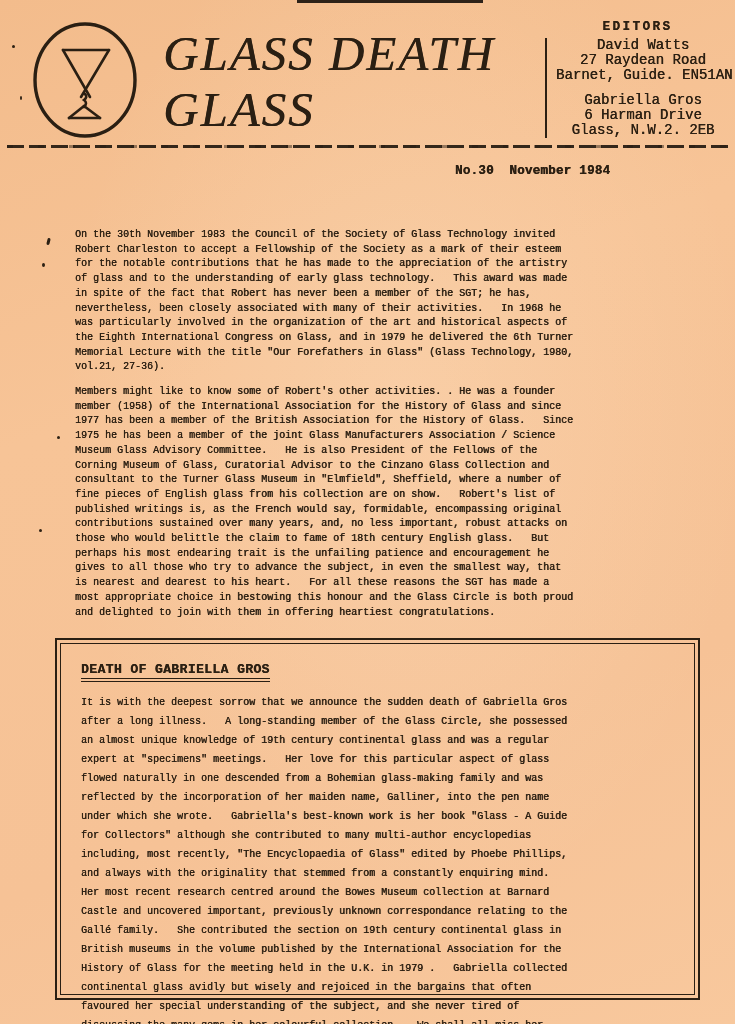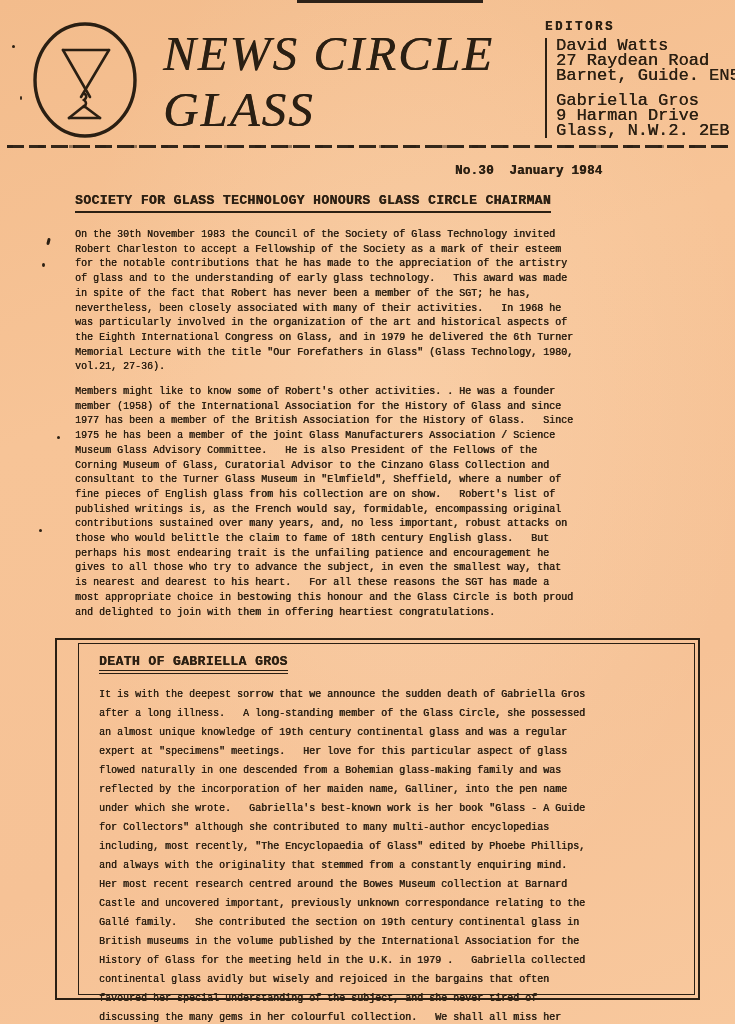--- a/index.html
+++ b/index.html
@@ -24,29 +24,29 @@
     position:absolute;
   }
   
   .logo{position:absolute;left:30px;top:20px;width:112px;height:120px;}
   .masthead{
     position:absolute;left:163px;top:26px;width:370px;
     font-family:"Liberation Serif", serif;font-style:italic;font-weight:normal;
     font-size:49px;line-height:56px;letter-spacing:2px;color:#2a1f13;
     text-shadow:0.4px 0 0 currentColor;
   }
-  .editors{position:absolute;left:545px;top:20px;width:185px;}
+  .editors{position:absolute;left:545px;top:20px;width:185px;text-align:center;}
   .editors-label{
     font-size:12.5px;font-weight:bold;letter-spacing:2.5px;
     text-shadow:0.3px 0 0 currentColor;white-space:pre;
   }
   .editors-list{
     margin-top:4px;border-left:2.5px solid #2c2013;padding-left:9px;
   }
-  .editor-block{font-size:17px;line-height:15.2px;white-space:pre;
+  .editor-block{font-size:14px;line-height:15.2px;white-space:pre;
     text-shadow:0.35px 0 0 currentColor;}
   .editor-block + .editor-block{margin-top:9px;font-family:Liberation Mono, monospace;}
   .head-rule{
     position:absolute;left:7px;right:7px;top:145px;height:3.2px;
     background:
       repeating-linear-gradient(90deg, rgba(36,26,16,.92) 0 17px, rgba(36,26,16,0) 17px 22px),
       repeating-linear-gradient(90deg, rgba(36,26,16,.45) 0 6px, rgba(36,26,16,0) 6px 31px);
   }
   
   .issue-line{left:455px;top:164px;font-size:12.6px;font-weight:bold;letter-spacing:.2px;}
@@ -56,21 +56,21 @@
   }
   .para1{left:75px;top:228px;width:650px;}
   .para2{left:75px;top:385px;width:650px;}
   
   .obit-box{
     position:absolute;left:55px;top:638px;width:645px;height:362px;
     border:2.2px solid #2a1f13;box-sizing:border-box;
   }
   .obit-inner{
     position:absolute;inset:3px;border:1.8px solid #2a1f13;
-    padding:8px 10px 0 20px;box-sizing:border-box;margin-left:18px;
+    padding:16px 10px 0 20px;box-sizing:border-box;
   }
   .obit-heading{
     display:inline-block;font-size:13.1px;font-weight:bold;letter-spacing:.35px;
     border-bottom:4px double #2a1f13;padding-bottom:1px;white-space:pre;
     text-shadow:0.3px 0 0 currentColor;
   }
   .obit-para{position:static;margin-top:11px;line-height:19px;}
   
   .scan-bar{position:absolute;left:297px;top:0;width:186px;height:3px;background:#17110b;opacity:.9;}
   .speck{position:absolute;background:#2c2013;border-radius:50%;}
@@ -103,37 +103,36 @@
         <path d="M79 30 L51 77"></path>
         <path d="M55 74 q3 3 -1 6 q4 3 0 7"></path>
         <path d="M54 86 L39 98"></path>
         <path d="M54 86 L70 98"></path>
         <path d="M39 98 H70"></path>
       </g>
     </svg>
   </div>
 
   <div class="masthead">
-    <div>NEWS CIRCLE</div>
+    <div>GLASS DEATH</div>
     <div>GLASS</div>
   </div>
 
   <div class="editors">
     <div class="editors-label">EDITORS</div>
     <div class="editors-list">
       <div class="editor-block"><span>David Watts</span><br><span>27 Raydean Road</span><br><span>Barnet, Guide. EN51AN</span></div>
-      <div class="editor-block"><span>Gabriella Gros</span><br><span>9 Harman Drive</span><br><span>Glass, N.W.2. 2EB</span></div>
+      <div class="editor-block"><span>Gabriella Gros</span><br><span>6 Harman Drive</span><br><span>Glass, N.W.2. 2EB</span></div>
     </div>
   </div>
 
   <div class="head-rule"></div>
 
-  <div class="tw issue-line">No.30  January 1984</div>
+  <div class="tw issue-line">No.30  November 1984</div>
 
-  <div class="tw article-heading">SOCIETY FOR GLASS TECHNOLOGY HONOURS GLASS CIRCLE CHAIRMAN</div>
   <div class="tw para1">On the 30th November 1983 the Council of the Society of Glass Technology invited
 Robert Charleston to accept a Fellowship of the Society as a mark of their esteem
 for the notable contributions that he has made to the appreciation of the artistry
 of glass and to the understanding of early glass technology.   This award was made
 in spite of the fact that Robert has never been a member of the SGT; he has,
 nevertheless, been closely associated with many of their activities.   In 1968 he
 was particularly involved in the organization of the art and historical aspects of
 the Eighth International Congress on Glass, and in 1979 he delivered the 6th Turner
 Memorial Lecture with the title "Our Forefathers in Glass" (Glass Technology, 1980,
 vol.21, 27-36).</div>

